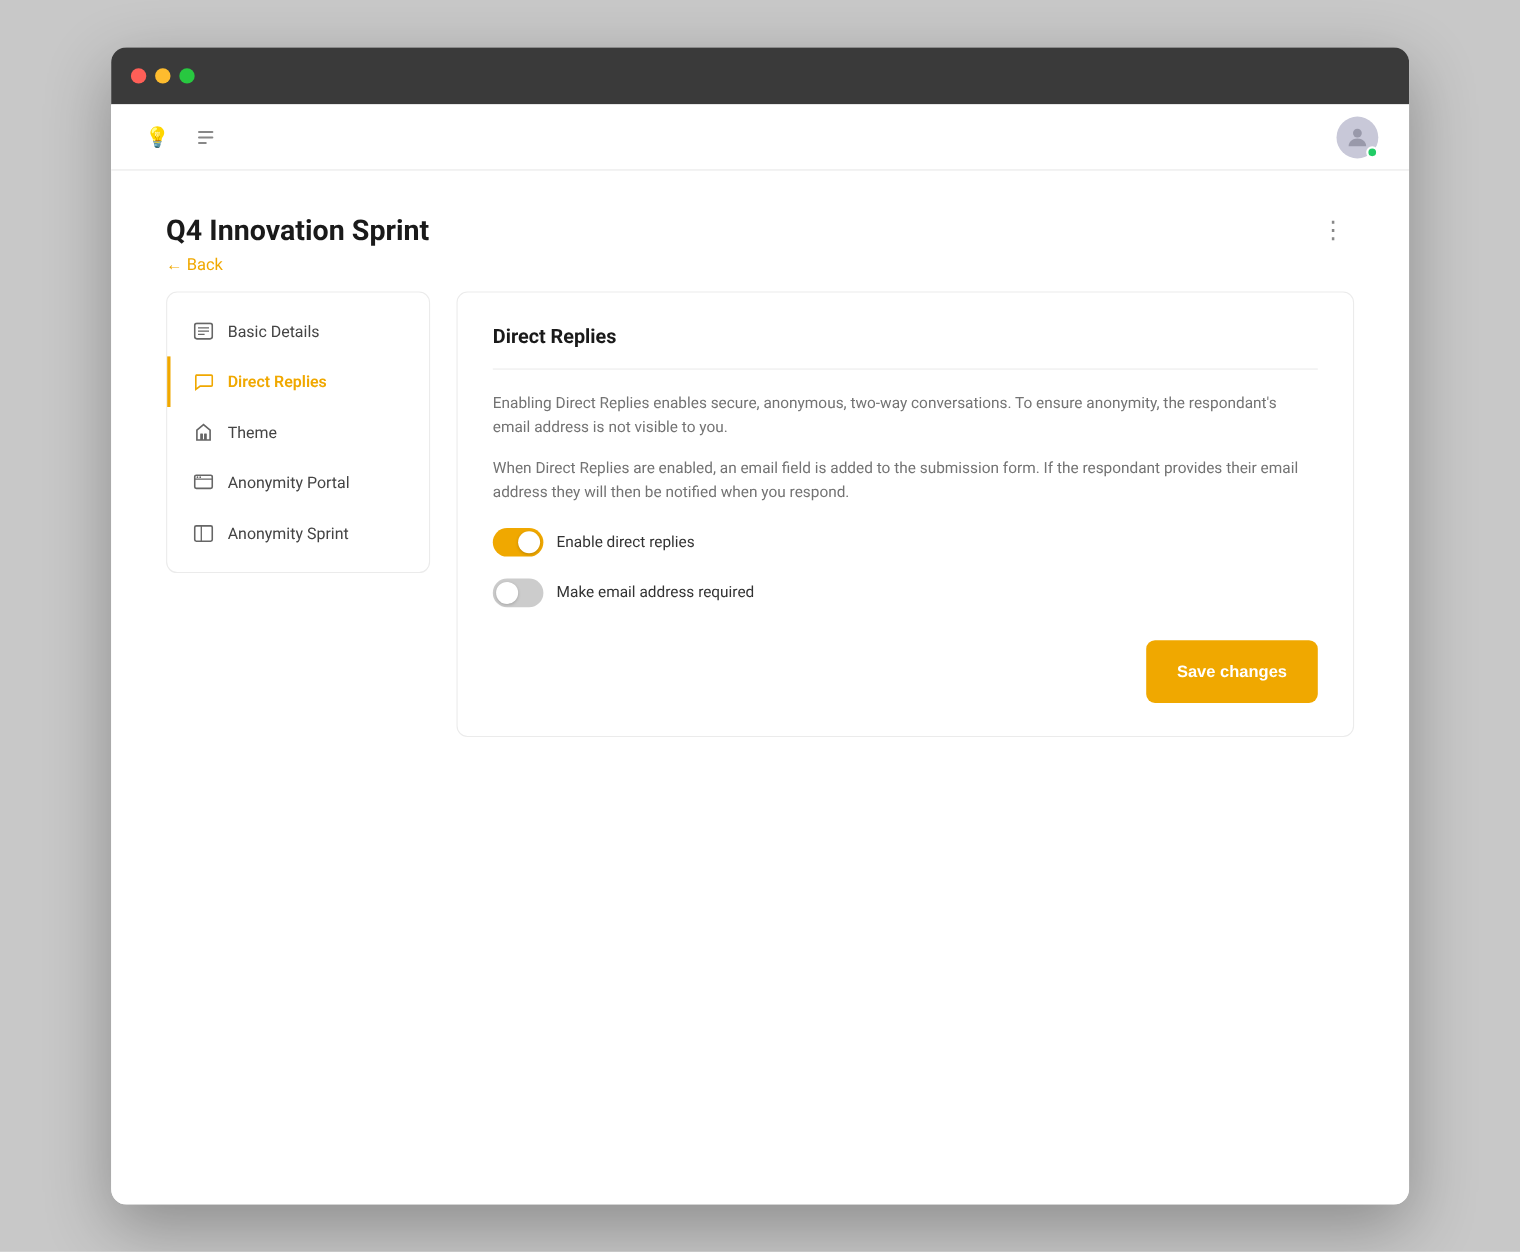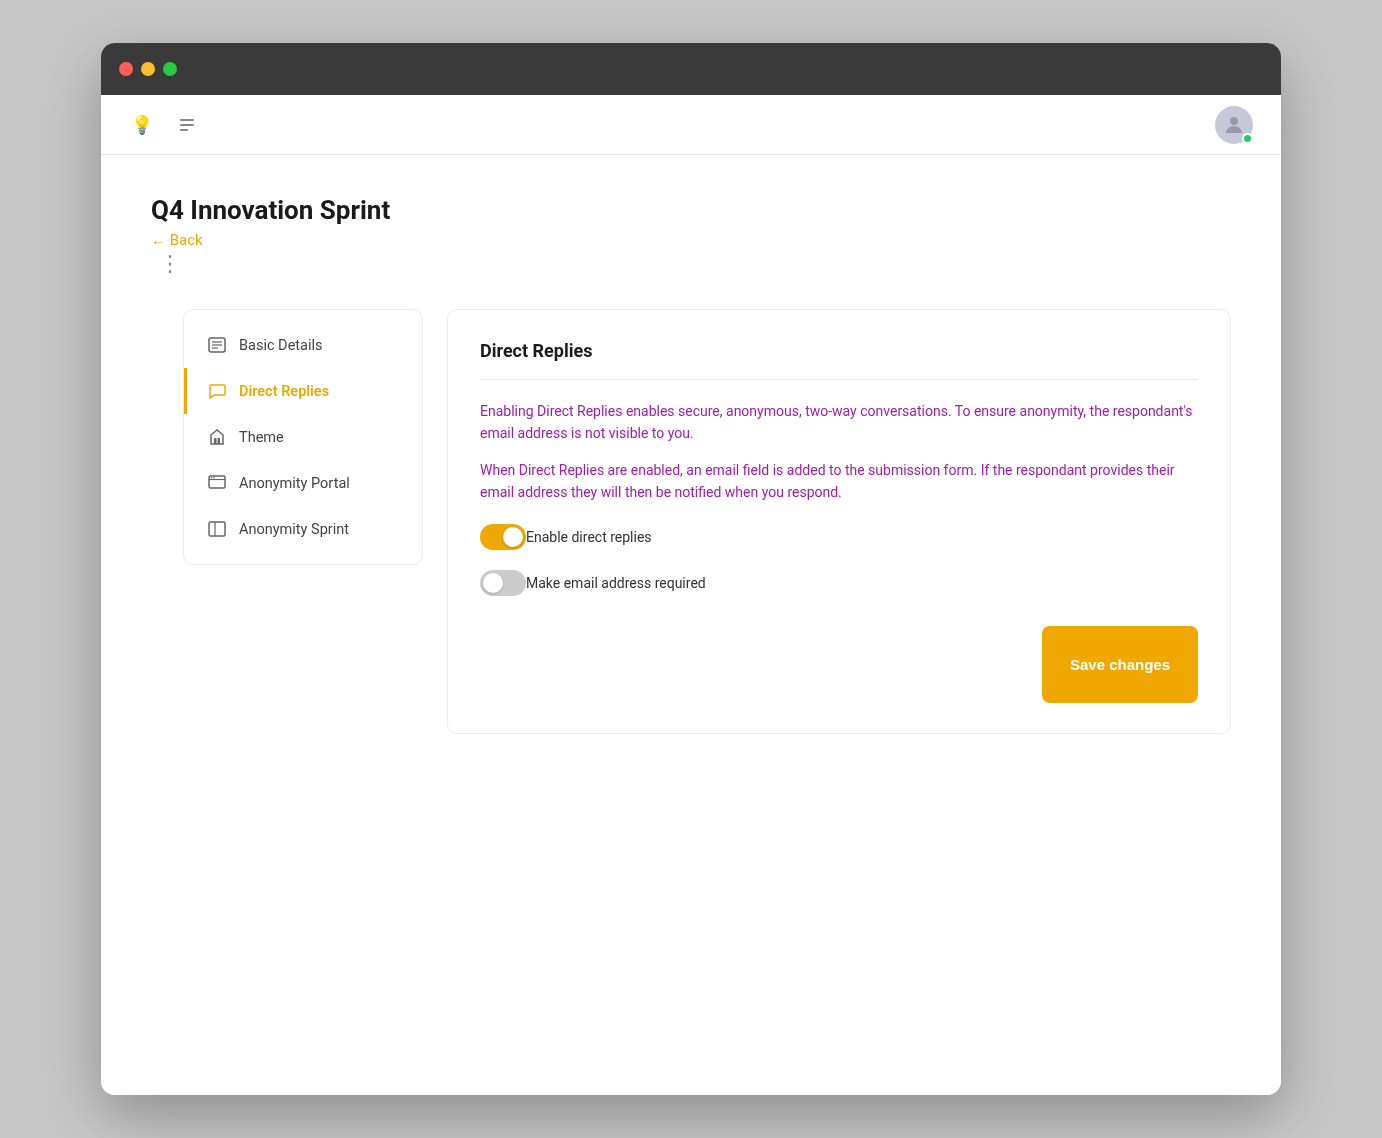--- a/index.html
+++ b/index.html
@@ -98,22 +98,21 @@
     }
 
     
     .page {
       padding: 40px 50px;
     }
     .page-header {
       display: flex;
       align-items: flex-start;
       justify-content: space-between;
-      margin-bottom: 30px;
-      flex-direction: column;
+      margin-bottom: 16px;
     }
     .page-title {
       font-size: 26px;
       font-weight: 700;
       color: #1a1a1a;
       margin-bottom: 6px;
     }
     .back-link {
       color: #f0a800;
       font-size: 15px;
@@ -139,21 +138,20 @@
 
     
     .sidebar {
       width: 240px;
       background: #ffffff;
       border: 1px solid #ebebeb;
       border-radius: 10px;
       padding: 12px 0;
       flex-shrink: 0;
       align-self: flex-start;
-      margin-left: 32px;
     }
     .sidebar-item {
       display: flex;
       align-items: center;
       gap: 12px;
       padding: 13px 20px;
       cursor: pointer;
       color: #444;
       font-size: 14.5px;
       position: relative;
@@ -190,30 +188,30 @@
     .panel-title {
       font-size: 18px;
       font-weight: 700;
       color: #1a1a1a;
       padding-bottom: 18px;
       border-bottom: 1px solid #ebebeb;
       margin-bottom: 20px;
     }
     .description-text {
       font-size: 14px;
-      color: #a21caf;
+      color: #737373;
       line-height: 1.6;
       margin-bottom: 14px;
     }
 
     
     .toggle-row {
       display: flex;
       align-items: center;
-      gap: 0;
+      gap: 12px;
       margin: 20px 0;
     }
     .toggle-label {
       font-size: 14px;
       color: #333;
     }
     .toggle {
       position: relative;
       width: 46px;
       height: 26px;
@@ -258,21 +256,21 @@
     .save-row {
       display: flex;
       justify-content: flex-end;
       margin-top: 30px;
     }
     .save-btn {
       background: #f0a800;
       color: #ffffff;
       border: none;
       border-radius: 8px;
-      padding: 30px 28px;
+      padding: 20px 28px;
       font-size: 15px;
       font-weight: 600;
       cursor: pointer;
     }
   </style>
 </head>
 <body>
 
 <div class="window">
 

